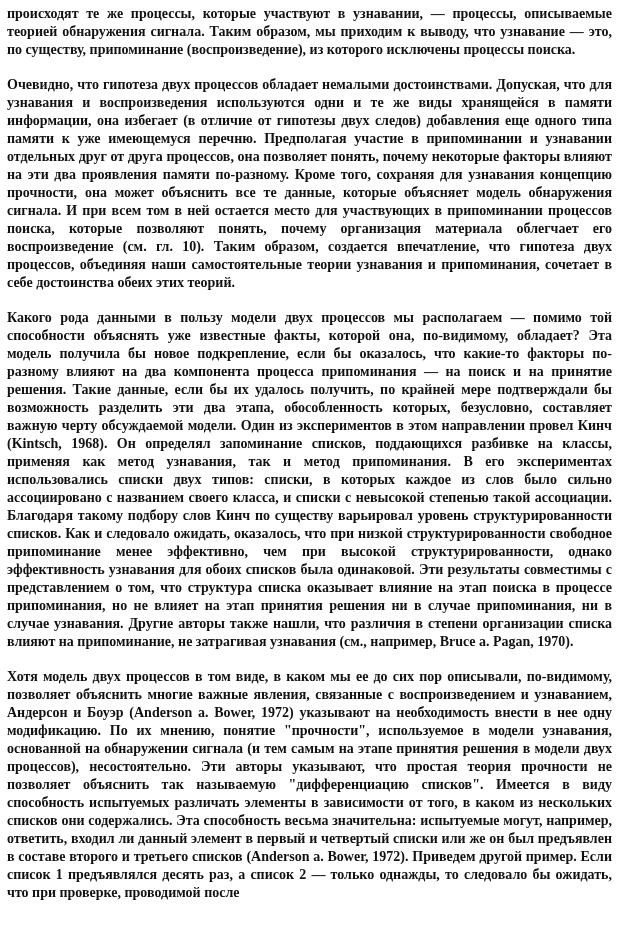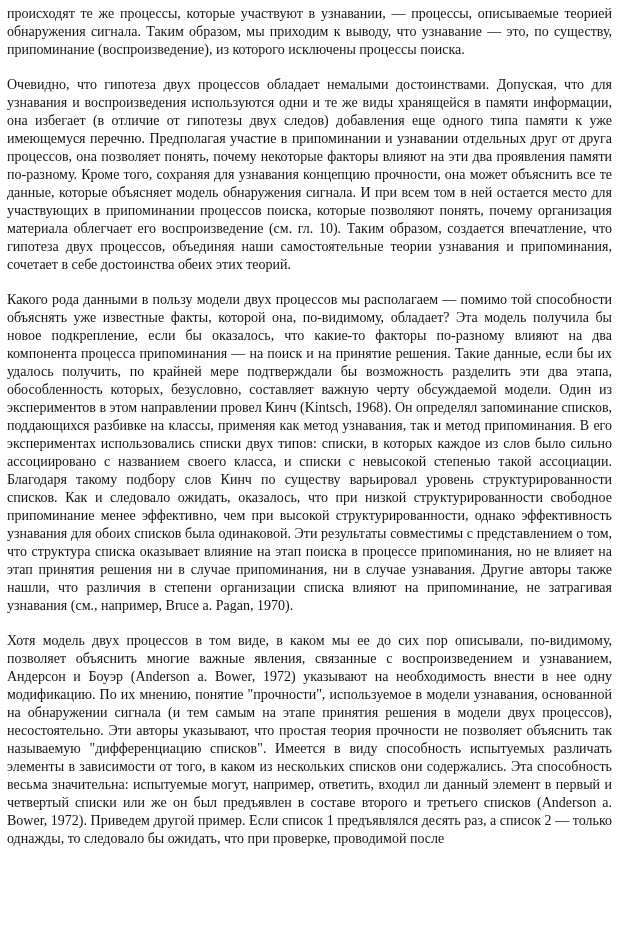--- a/index.html
+++ b/index.html
@@ -21,20 +21,21 @@
     color: #121212;
     font-family: "Liberation Serif", "DejaVu Serif", serif;
     font-size: 14px;
     line-height: 18px;
     text-align: justify;
     text-justify: inter-word;
   }
   .page p {
     margin: 0 0 17px 0;
     padding: 0;
+    font-weight: bold;
   }
 </style>
 </head>
 <body>
 
 <div class="page">
   <p>происходят те же процессы, которые участвуют в узнавании, — процессы, описываемые теорией обнаружения сигнала. Таким образом, мы приходим к выводу, что узнавание — это, по существу, припоминание (воспроизведение), из которого исключены процессы поиска.</p>
   <p>Очевидно, что гипотеза двух процессов обладает немалыми достоинствами. Допуская, что для узнавания и воспроизведения используются одни и те же виды хранящейся в памяти информации, она избегает (в отличие от гипотезы двух следов) добавления еще одного типа памяти к уже имеющемуся перечню. Предполагая участие в припоминании и узнавании отдельных друг от друга процессов, она позволяет понять, почему некоторые факторы влияют на эти два проявления памяти по-разному. Кроме того, сохраняя для узнавания концепцию прочности, она может объяснить все те данные, которые объясняет модель обнаружения сигнала. И при всем том в ней остается место для участвующих в припоминании процессов поиска, которые позволяют понять, почему организация материала облегчает его воспроизведение (см. гл. 10). Таким образом, создается впечатление, что гипотеза двух процессов, объединяя наши самостоятельные теории узнавания и припоминания, сочетает в себе достоинства обеих этих теорий.</p>
   <p>Какого рода данными в пользу модели двух процессов мы располагаем — помимо той способности объяснять уже известные факты, которой она, по-видимому, обладает? Эта модель получила бы новое подкрепление, если бы оказалось, что какие-то факторы по-разному влияют на два компонента процесса припоминания — на поиск и на принятие решения. Такие данные, если бы их удалось получить, по крайней мере подтверждали бы возможность разделить эти два этапа, обособленность которых, безусловно, составляет важную черту обсуждаемой модели. Один из экспериментов в этом направлении провел Кинч (Kintsch, 1968). Он определял запоминание списков, поддающихся разбивке на классы, применяя как метод узнавания, так и метод припоминания. В его экспериментах использовались списки двух типов: списки, в которых каждое из слов было сильно ассоциировано с названием своего класса, и списки с невысокой степенью такой ассоциации. Благодаря такому подбору слов Кинч по существу варьировал уровень структурированности списков. Как и следовало ожидать, оказалось, что при низкой структурированности свободное припоминание менее эффективно, чем при высокой структурированности, однако эффективность узнавания для обоих списков была одинаковой. Эти результаты совместимы с представлением о том, что структура списка оказывает влияние на этап поиска в процессе припоминания, но не влияет на этап принятия решения ни в случае припоминания, ни в случае узнавания. Другие авторы также нашли, что различия в степени организации списка влияют на припоминание, не затрагивая узнавания (см., например, Bruce a. Pagan, 1970).</p>
   <p>Хотя модель двух процессов в том виде, в каком мы ее до сих пор описывали, по-видимому, позволяет объяснить многие важные явления, связанные с воспроизведением и узнаванием, Андерсон и Боуэр (Anderson a. Bower, 1972) указывают на необходимость внести в нее одну модификацию. По их мнению, понятие "прочности", используемое в модели узнавания, основанной на обнаружении сигнала (и тем самым на этапе принятия решения в модели двух процессов), несостоятельно. Эти авторы указывают, что простая теория прочности не позволяет объяснить так называемую "дифференциацию списков". Имеется в виду способность испытуемых различать элементы в зависимости от того, в каком из нескольких списков они содержались. Эта способность весьма значительна: испытуемые могут, например, ответить, входил ли данный элемент в первый и четвертый списки или же он был предъявлен в составе второго и третьего списков (Anderson a. Bower, 1972). Приведем другой пример. Если список 1 предъявлялся десять раз, а список 2 — только однажды, то следовало бы ожидать, что при проверке, проводимой после</p>

